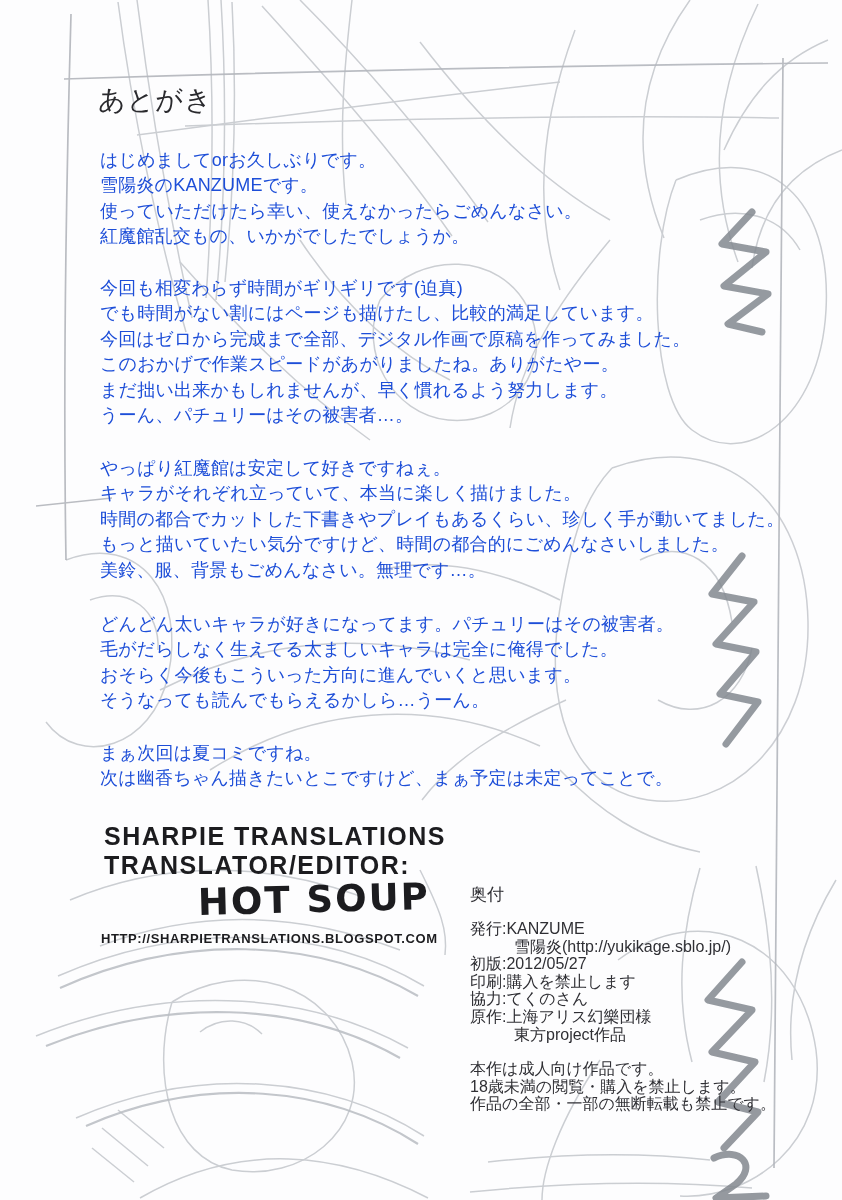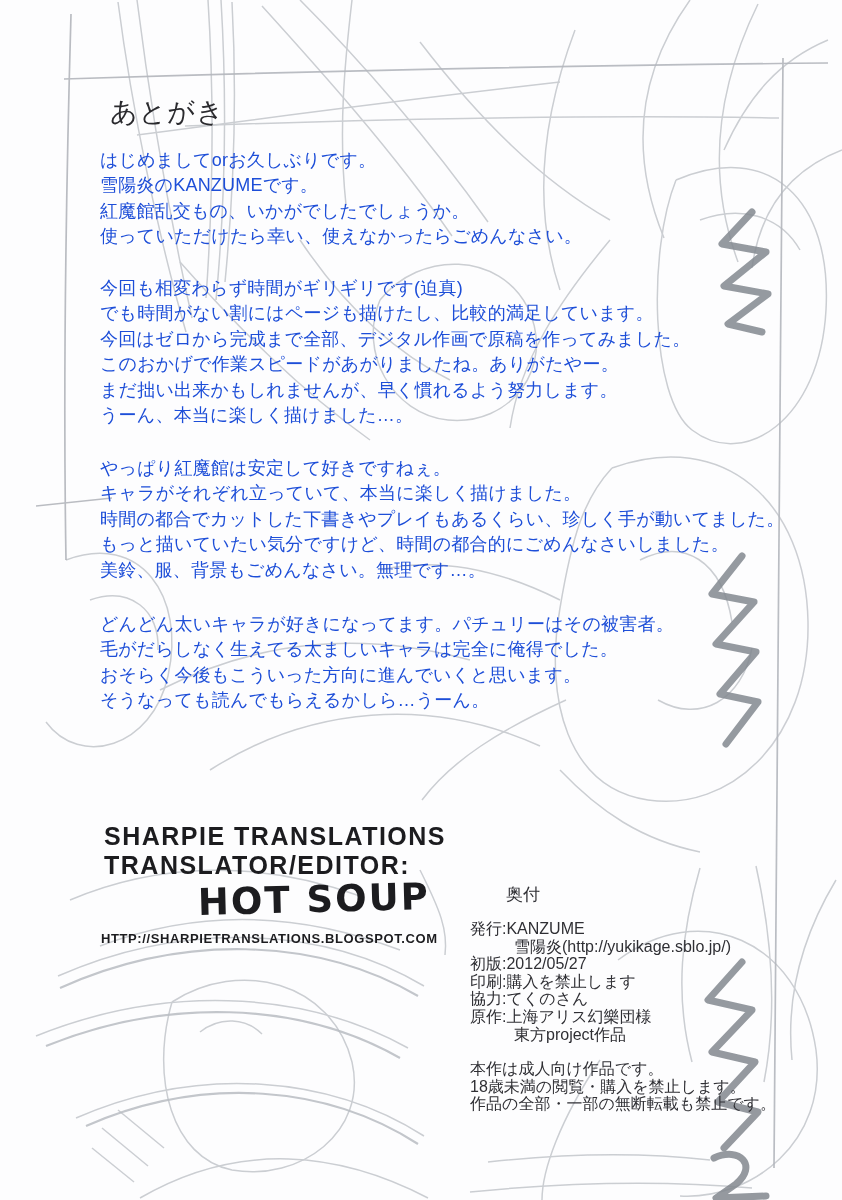--- a/index.html
+++ b/index.html
@@ -11,41 +11,41 @@
     font-family:"Liberation Sans", sans-serif;
   }
   .sketch{position:absolute;left:0;top:0;width:842px;height:1200px;}
   .abs{position:absolute;}
   .jp{color:#1d4ed8;}
   .line{white-space:nowrap;}
 
   .title{
     left:98px;top:82px;
     font-size:27px;letter-spacing:1px;
-    color:#2a2a2e;font-weight:normal;margin:12px;
+    color:#2a2a2e;font-weight:normal;margin:0;
   }
   .para{font-size:18px;line-height:25.4px;letter-spacing:0.2px;}
   .p1{left:100px;top:148px;}
   .p2{left:100px;top:276px;}
   .p3{left:100px;top:456px;}
   .p4{left:100px;top:612px;}
   .p5{left:100px;top:741px;}
 
   .en{color:#1c1c1f;font-weight:bold;}
   .en-group{left:104px;top:822px;font-size:25px;letter-spacing:1.5px;}
   .en-role{left:104px;top:851px;font-size:25px;letter-spacing:1.5px;}
   .en-name{
     left:198px;top:878px;font-size:37px;letter-spacing:2px;
     transform:rotate(-1.5deg);
     font-family:"DejaVu Sans", sans-serif;
   }
   .en-url{left:101px;top:931px;font-size:13px;letter-spacing:0.6px;}
 
   .col{color:#2f2f34;font-size:16px;line-height:17.6px;}
-  .col-heading{left:470px;top:886px;font-size:17px;margin-left:36px;}
+  .col-heading{left:470px;top:886px;font-size:17px;}
   .col-entries{left:470px;top:920px;}
   .col-entry.indent{padding-left:44px;}
   .col-notice{left:470px;top:1060px;}
 </style>
 </head>
 <body>
 
 <div class="page">
 
   <svg class="sketch" viewBox="0 0 842 1200" aria-hidden="true">
@@ -119,48 +119,52 @@
       <path d="M742,962 L708,1000 L752,1010 L712,1052 L755,1062 L718,1102 L758,1112 L724,1148"></path>
       <path d="M714,1158 C740,1146 758,1166 736,1184 L716,1198 L766,1196"></path>
     </g>
   </svg>
 
   <h1 class="abs title jp">あとがき</h1>
 
   <div class="abs para jp p1">
     <div class="line">はじめましてorお久しぶりです。</div>
     <div class="line">雪陽炎のKANZUMEです。</div>
+    <div class="line">使っていただけたら幸い、使えなかったらごめんなさい。</div>
     <div class="line">紅魔館乱交もの、いかがでしたでしょうか。</div>
-    <div class="line">使っていただけたら幸い、使えなかったらごめんなさい。</div>
   </div>
 
   <div class="abs para jp p2">
     <div class="line">今回も相変わらず時間がギリギリです(迫真)</div>
     <div class="line">でも時間がない割にはページも描けたし、比較的満足しています。</div>
     <div class="line">今回はゼロから完成まで全部、デジタル作画で原稿を作ってみました。</div>
     <div class="line">このおかげで作業スピードがあがりましたね。ありがたやー。</div>
     <div class="line">まだ拙い出来かもしれませんが、早く慣れるよう努力します。</div>
-    <div class="line">うーん、本当に楽しく描けました…。</div>
+    <div class="line">うーん、パチュリーはその被害者…。</div>
   </div>
 
   <div class="abs para jp p3">
     <div class="line">やっぱり紅魔館は安定して好きですねぇ。</div>
     <div class="line">キャラがそれぞれ立っていて、本当に楽しく描けました。</div>
     <div class="line">時間の都合でカットした下書きやプレイもあるくらい、珍しく手が動いてました。</div>
     <div class="line">もっと描いていたい気分ですけど、時間の都合的にごめんなさいしました。</div>
     <div class="line">美鈴、服、背景もごめんなさい。無理です…。</div>
   </div>
 
   <div class="abs para jp p4">
     <div class="line">どんどん太いキャラが好きになってます。パチュリーはその被害者。</div>
     <div class="line">毛がだらしなく生えてる太ましいキャラは完全に俺得でした。</div>
     <div class="line">おそらく今後もこういった方向に進んでいくと思います。</div>
     <div class="line">そうなっても読んでもらえるかしら…うーん。</div>
   </div>
 
+  <div class="abs para jp p5">
+    <div class="line">まぁ次回は夏コミですね。</div>
+    <div class="line">次は幽香ちゃん描きたいとこですけど、まぁ予定は未定ってことで。</div>
+  </div>
 
   <div class="abs en en-group line">SHARPIE TRANSLATIONS</div>
   <div class="abs en en-role line">TRANSLATOR/EDITOR:</div>
   <div class="abs en en-name line">HOT SOUP</div>
   <div class="abs en en-url line">HTTP://SHARPIETRANSLATIONS.BLOGSPOT.COM</div>
 
   <div class="abs col col-heading jp line">奥付</div>
 
   <div class="abs col col-entries">
     <div class="col-entry line">発行:KANZUME</div>

